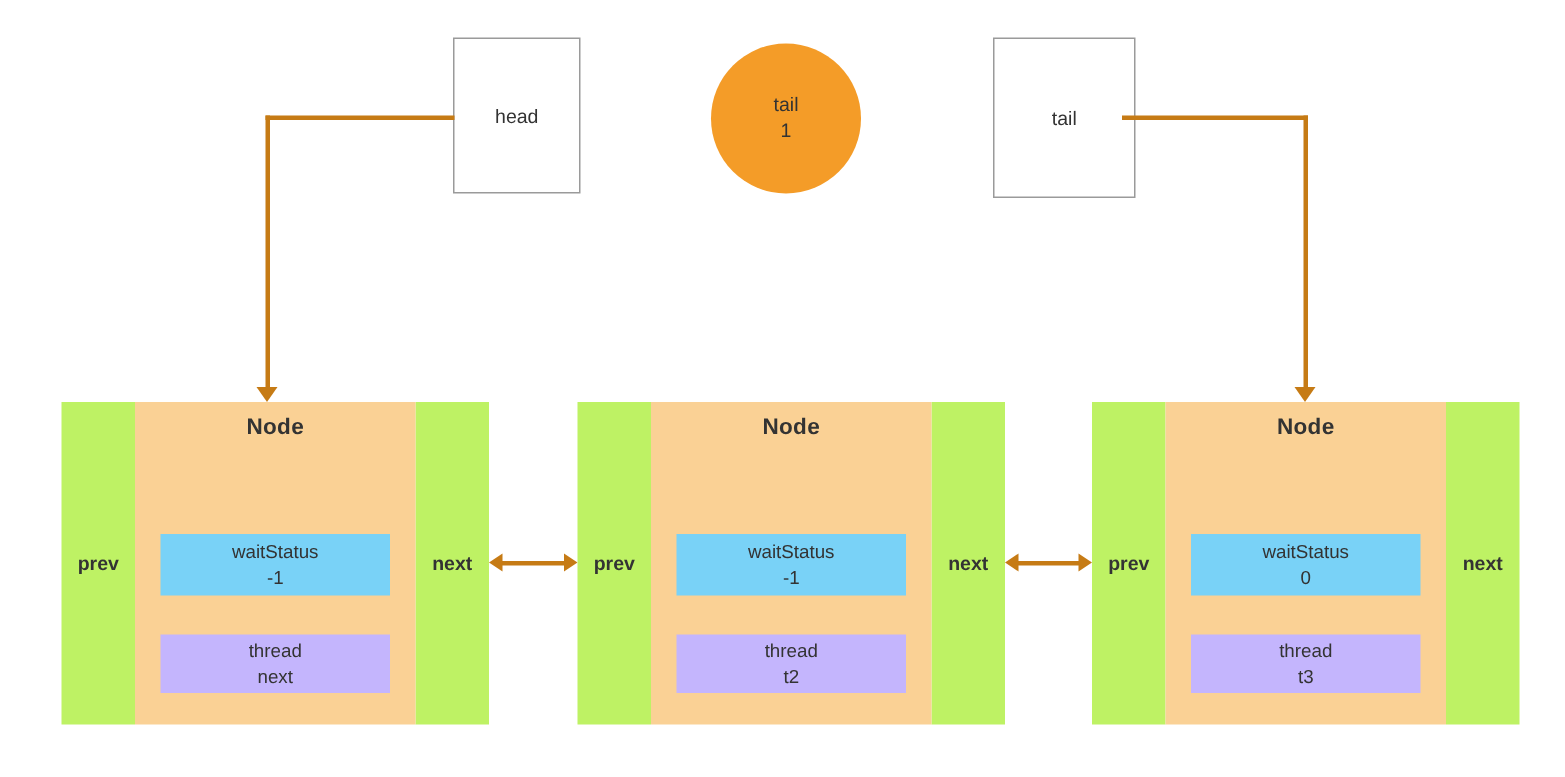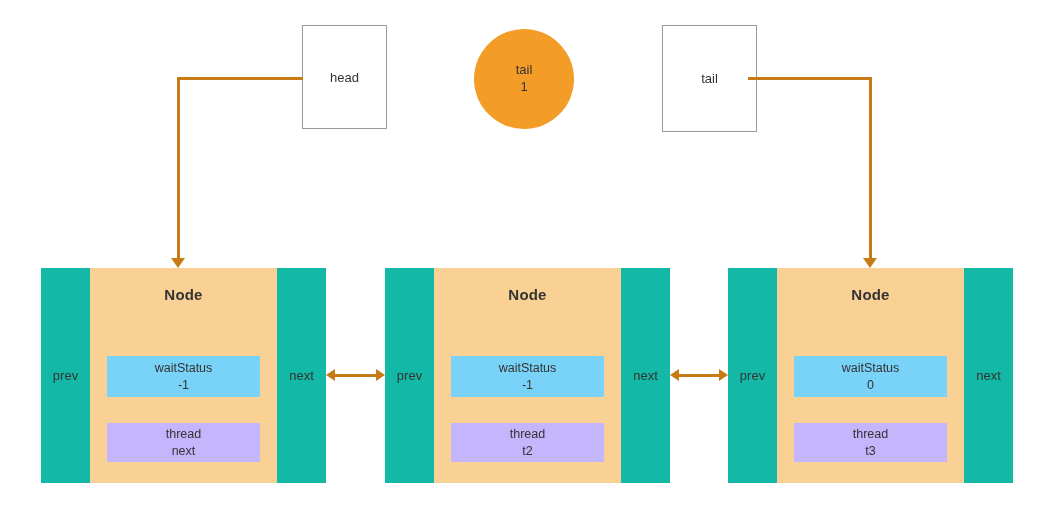--- a/index.html
+++ b/index.html
@@ -56,38 +56,39 @@
     height: 215px;
     display: flex;
     box-sizing: border-box;
   }
   #node-1 { left: 41px;  width: 285px; }
   #node-2 { left: 385px; width: 285px; }
   #node-3 { left: 728px; width: 285px; }
 
   .side-col {
     width: 49px;
-    background: #14b8a6;
+    background: #bef264;
     display: flex;
     align-items: center;
     justify-content: center;
     font-size: 13px;
     color: #333333;
     flex: 0 0 49px;
+    font-weight: bold;
   }
   .node-body {
     flex: 1 1 auto;
     background: #FAD195;
     position: relative;
     display: flex;
     flex-direction: column;
     align-items: center;
   }
   .node-title {
-    margin-top: 18px;
+    margin-top: 8px;
     font-size: 15px;
     font-weight: bold;
     color: #333333;
     letter-spacing: 0.2px;
   }
   .field-box {
     position: absolute;
     left: 17px;
     right: 17px;
     display: flex;

